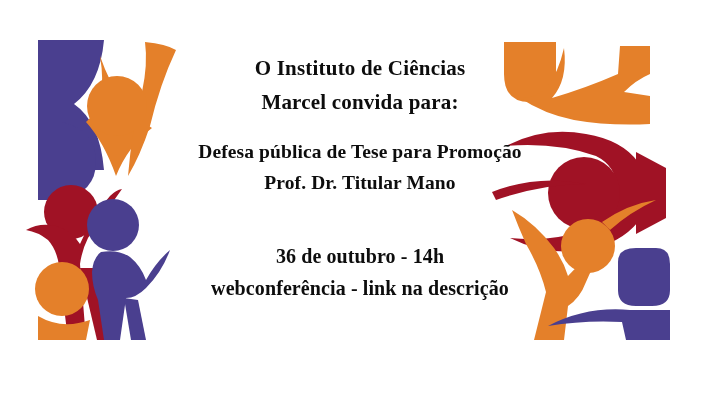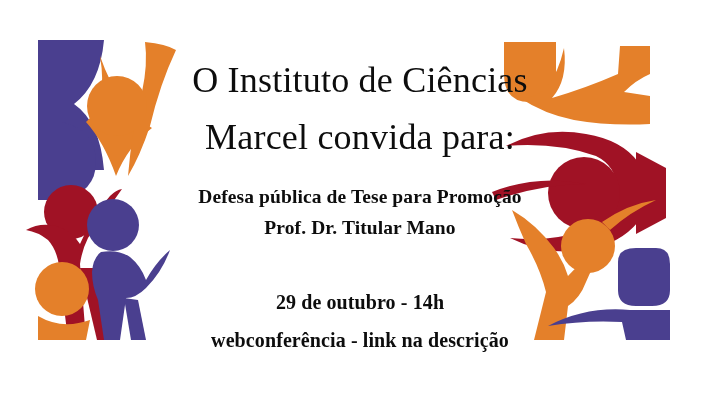--- a/index.html
+++ b/index.html
@@ -31,23 +31,23 @@
     top: 0;
     height: 408px;
     display: flex;
     flex-direction: column;
     align-items: center;
     text-align: center;
     color: #0d0d0d;
   }
 
   .headline {
-    font-size: 36px;
+    font-size: 21px;
     line-height: 1.52;
-    font-weight: 400;
+    font-weight: 700;
     letter-spacing: 0.2px;
     white-space: nowrap;
   }
   .headline-1 { margin-top: 53px; }
   .headline-2 { margin-top: 2px; }
 
   .body-line {
     font-size: 19.5px;
     line-height: 1.58;
     font-weight: 700;
@@ -55,21 +55,20 @@
     white-space: nowrap;
   }
   .body-1 { margin-top: 18px; }
 
   .footer-line {
     font-size: 20px;
     line-height: 1.6;
     font-weight: 700;
     letter-spacing: 0.1px;
     white-space: nowrap;
-    margin-top: 6px;
   }
   .footer-1 { margin-top: 42px; }
 </style>
 </head>
 <body>
 
 <div id="poster">
 
   <svg id="art-left" viewBox="0 0 230 408">
 
@@ -131,17 +130,17 @@
     <path fill="#a01225" d="M2 192 Q48 174 96 184 Q52 184 6 200 Z"></path>
   </svg>
 
   <div id="text-stack">
     <div class="headline headline-1">O Instituto de Ciências</div>
     <div class="headline headline-2">Marcel convida para:</div>
 
     <div class="body-line body-1">Defesa pública de Tese para Promoção</div>
     <div class="body-line">Prof. Dr. Titular Mano</div>
 
-    <div class="footer-line footer-1">29 de outubro - 14h</div>
+    <div class="footer-line footer-1">36 de outubro - 14h</div>
     <div class="footer-line">webconferência - link na descrição</div>
   </div>
 
 </div>
 
 </body></html>

